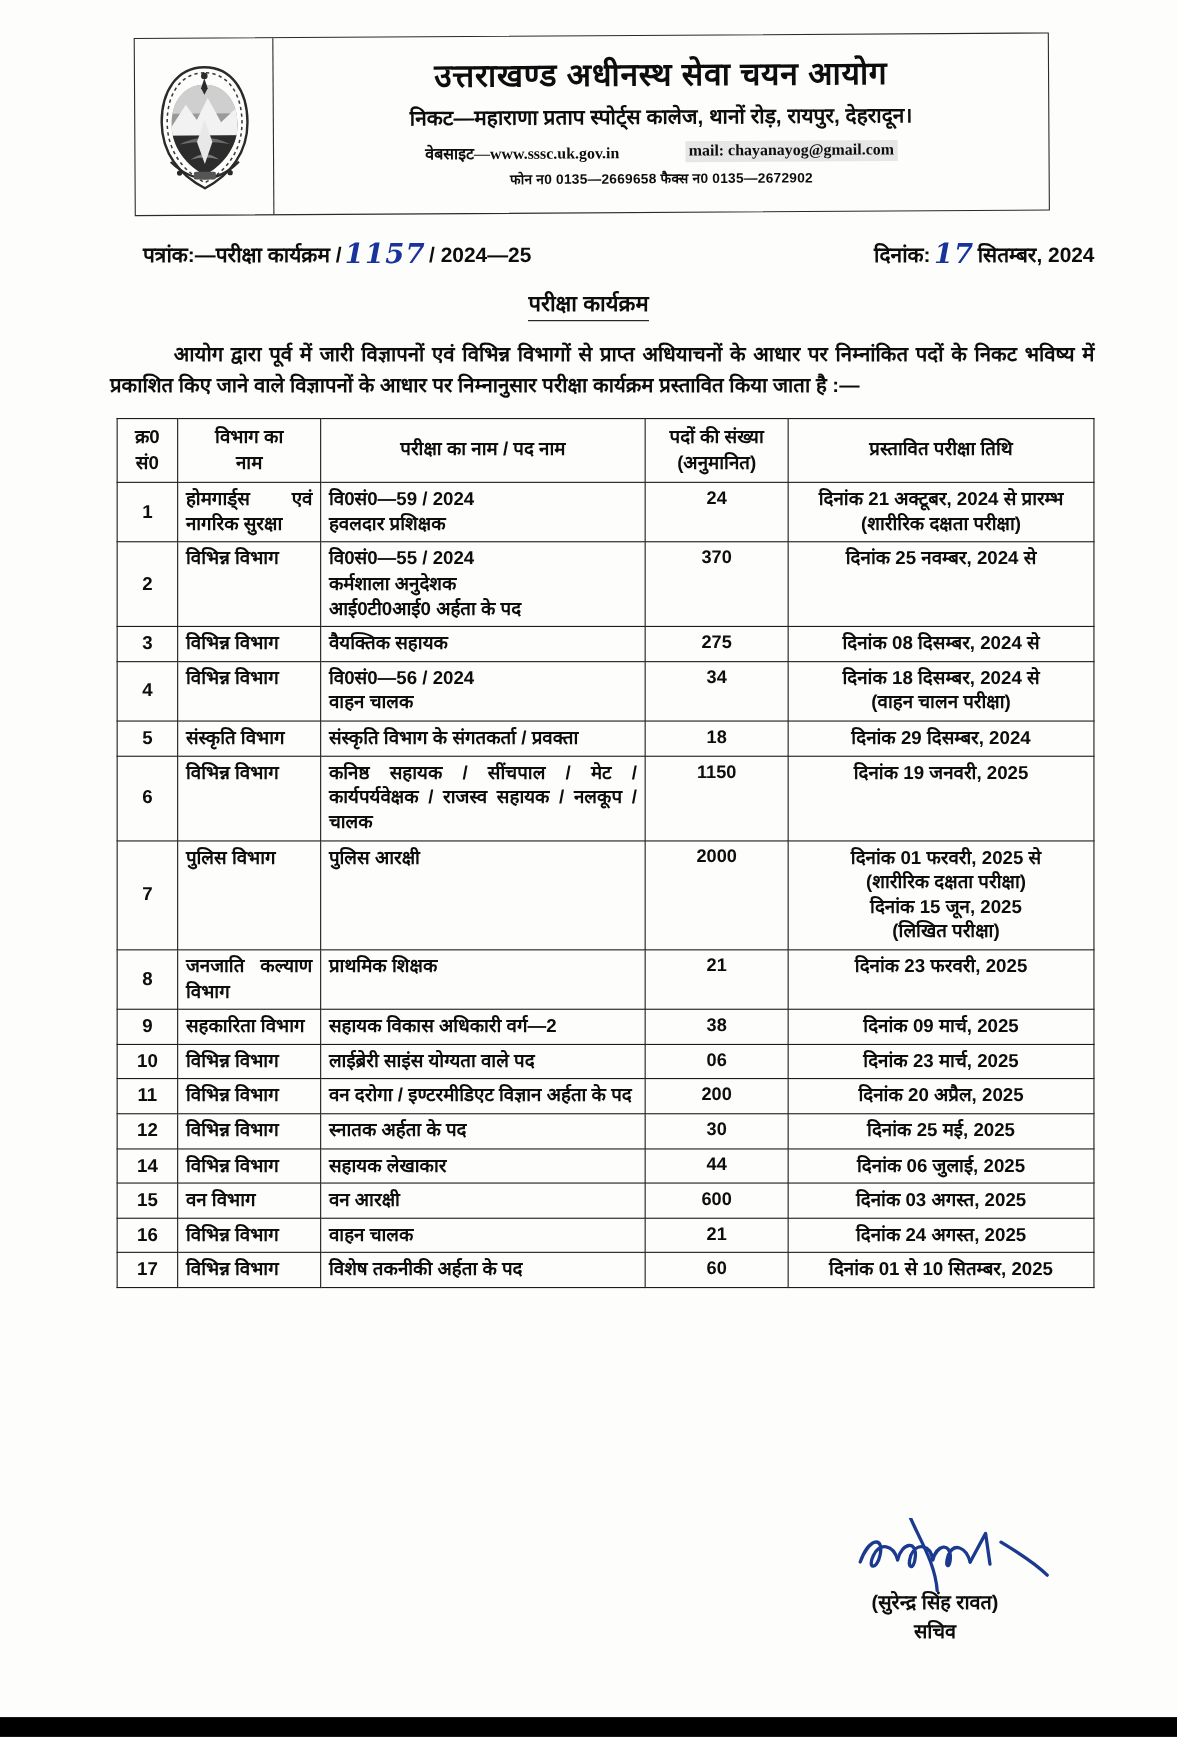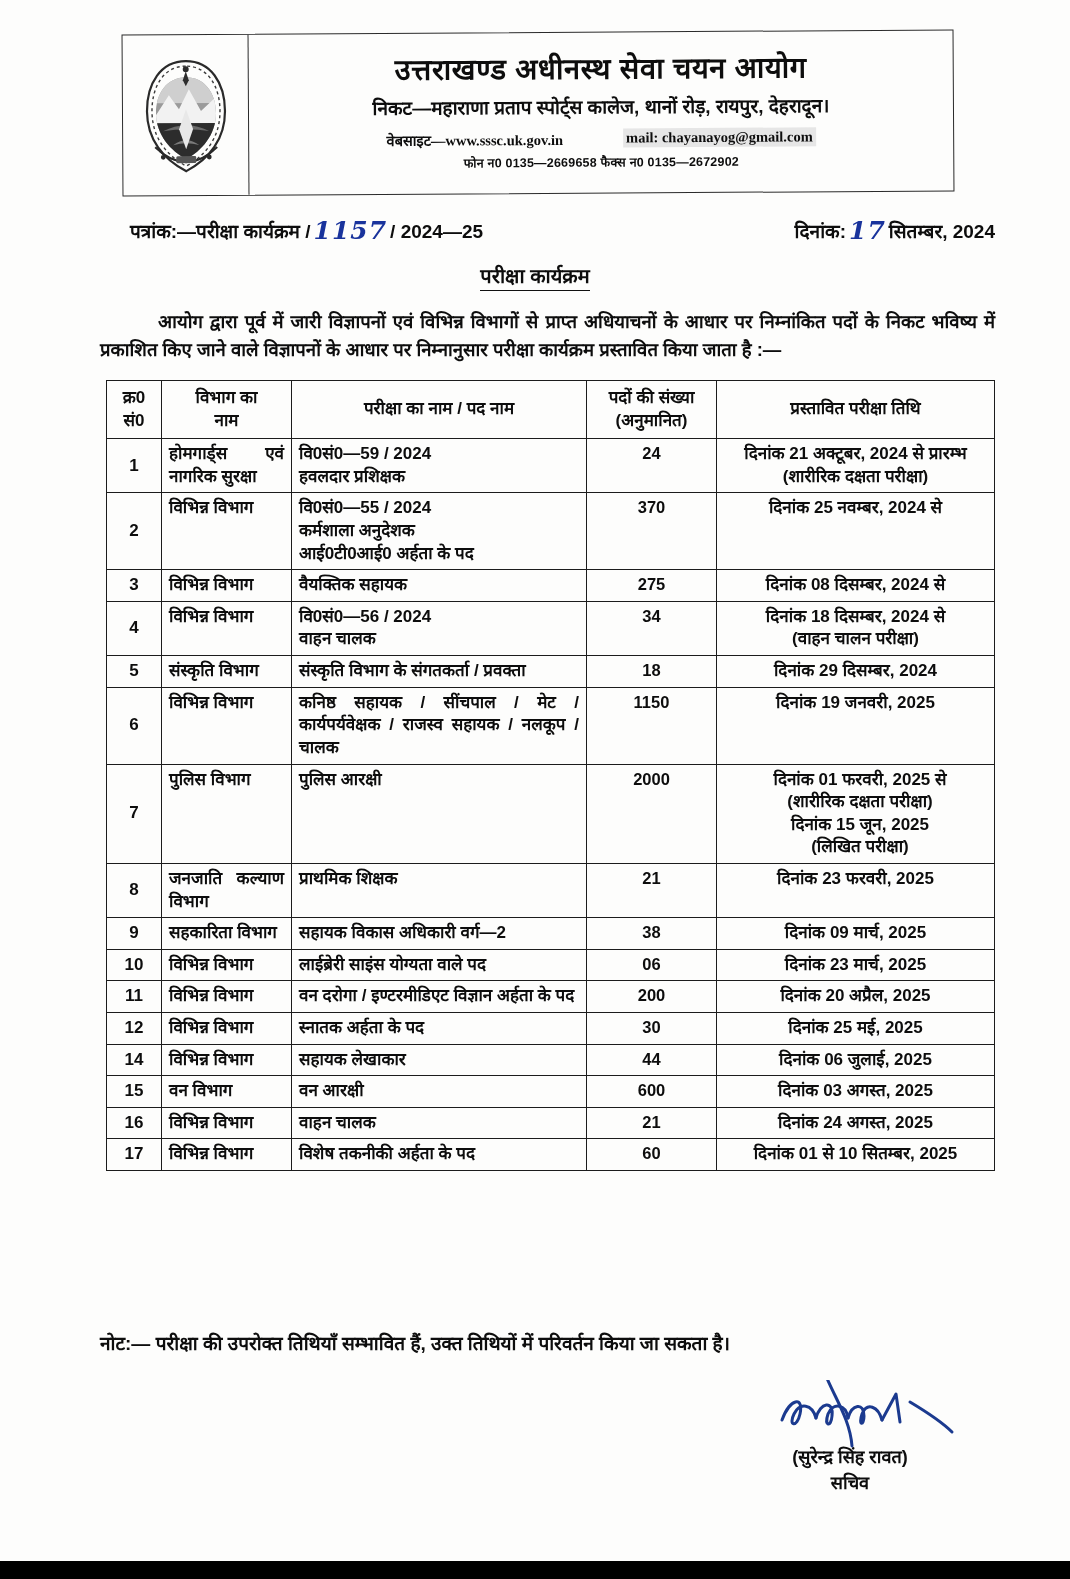--- a/index.html
+++ b/index.html
@@ -426,21 +426,20 @@
         <tr>
           <td class="sno" style="white-space: pre-line;">17</td>
           <td class="dept" style="white-space: pre-line;">विभिन्न विभाग</td>
           <td class="exam" style="white-space: pre-line;">विशेष तकनीकी अर्हता के पद</td>
           <td class="posts" style="white-space: pre-line;">60</td>
           <td class="date" style="white-space: pre-line;">दिनांक 01 से 10 सितम्बर, 2025</td>
         </tr>
       </tbody>
   </table>
 
-  <div class="note">नोट:— परीक्षा की उपरोक्त तिथियाँ सम्भावित हैं, उक्त तिथियों में परिवर्तन किया जा सकता है।</div>
 
   <div class="sign-block">
     <div class="signature">
       <svg viewBox="0 0 300 70" width="300" height="70" aria-hidden="true">
         <g fill="none" stroke="#1b3a8f" stroke-width="3" stroke-linecap="round" stroke-linejoin="round">
           <path d="M82 40 C90 18 104 16 100 34 C97 48 88 46 94 34 C100 22 112 24 116 38"></path>
           <path d="M116 38 C120 22 134 20 132 36 C131 48 124 46 128 34 C133 22 146 24 148 38"></path>
           <path d="M148 38 C152 24 164 22 164 36 C164 46 158 46 162 34 C167 22 178 26 182 40"></path>
           <path d="M182 40 L196 14 L200 42"></path>
           <path d="M126 -4 C136 20 150 40 152 66"></path>

